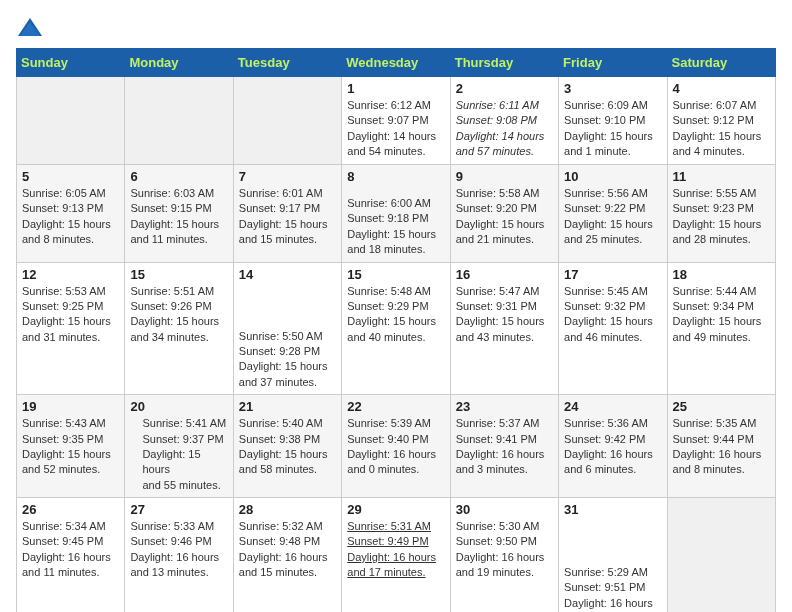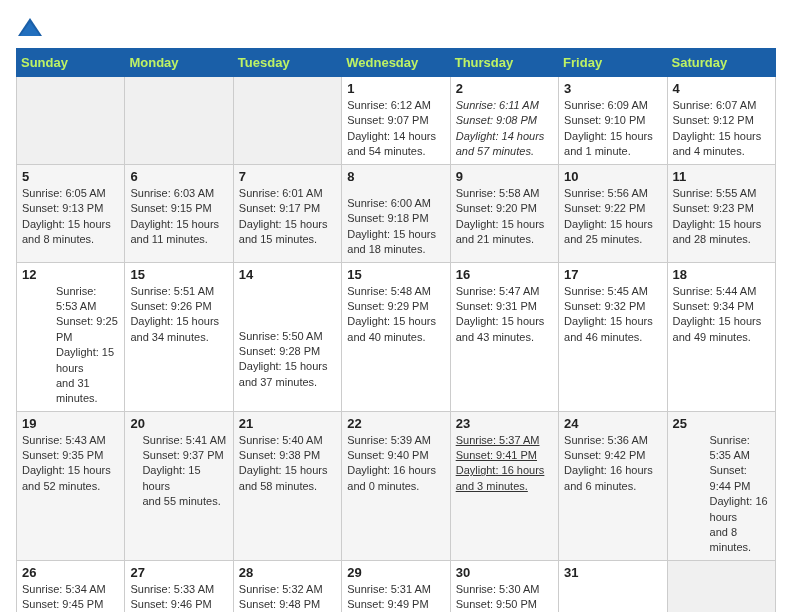--- a/index.html
+++ b/index.html
@@ -202,21 +202,21 @@
           <span class="day-number">11</span>
           <div class="day-info" style="white-space: pre-line;">Sunrise: 5:55 AM
 Sunset: 9:23 PM
 Daylight: 15 hours
 and 28 minutes.</div>
         </td>
       </tr>
       <tr>
         <td>
           <span class="day-number">12</span>
-          <div class="day-info" style="white-space: pre-line; margin-left: 34px;">Sunrise: 5:53 AM
+          <div class="day-info" style="white-space: pre-line;">Sunrise: 5:53 AM
 Sunset: 9:25 PM
 Daylight: 15 hours
 and 31 minutes.</div>
         </td>
         <td>
           <span class="day-number">15</span>
           <div class="day-info" style="white-space: pre-line;">Sunrise: 5:51 AM
 Sunset: 9:26 PM
 Daylight: 15 hours
 and 34 minutes.</div>
@@ -281,35 +281,35 @@
         </td>
         <td>
           <span class="day-number">22</span>
           <div class="day-info" style="white-space: pre-line;">Sunrise: 5:39 AM
 Sunset: 9:40 PM
 Daylight: 16 hours
 and 0 minutes.</div>
         </td>
         <td>
           <span class="day-number">23</span>
-          <div class="day-info" style="white-space: pre-line; text-decoration: underline;">Sunrise: 5:37 AM
+          <div class="day-info" style="white-space: pre-line;">Sunrise: 5:37 AM
 Sunset: 9:41 PM
 Daylight: 16 hours
 and 3 minutes.</div>
         </td>
         <td>
           <span class="day-number">24</span>
           <div class="day-info" style="white-space: pre-line;">Sunrise: 5:36 AM
 Sunset: 9:42 PM
 Daylight: 16 hours
 and 6 minutes.</div>
         </td>
         <td>
           <span class="day-number">25</span>
-          <div class="day-info" style="white-space: pre-line; margin-left: 37px;">Sunrise: 5:35 AM
+          <div class="day-info" style="white-space: pre-line;">Sunrise: 5:35 AM
 Sunset: 9:44 PM
 Daylight: 16 hours
 and 8 minutes.</div>
         </td>
       </tr>
       <tr>
         <td>
           <span class="day-number">26</span>
           <div class="day-info" style="white-space: pre-line;">Sunrise: 5:34 AM
 Sunset: 9:45 PM
@@ -325,21 +325,21 @@
         </td>
         <td>
           <span class="day-number">28</span>
           <div class="day-info" style="white-space: pre-line;">Sunrise: 5:32 AM
 Sunset: 9:48 PM
 Daylight: 16 hours
 and 15 minutes.</div>
         </td>
         <td>
           <span class="day-number">29</span>
-          <div class="day-info" style="white-space: pre-line;">Sunrise: 5:31 AM
+          <div class="day-info" style="white-space: pre-line; text-decoration: underline;">Sunrise: 5:31 AM
 Sunset: 9:49 PM
 Daylight: 16 hours
 and 17 minutes.</div>
         </td>
         <td>
           <span class="day-number">30</span>
           <div class="day-info" style="white-space: pre-line;">Sunrise: 5:30 AM
 Sunset: 9:50 PM
 Daylight: 16 hours
 and 19 minutes.</div>

